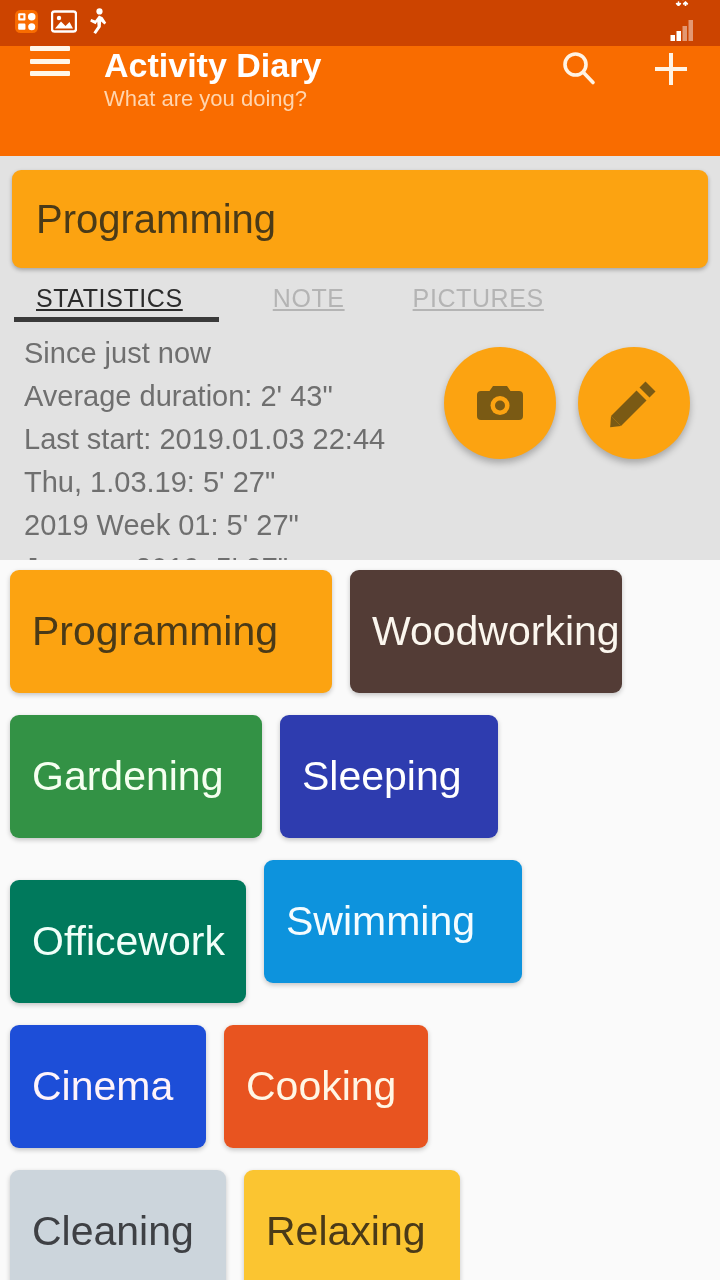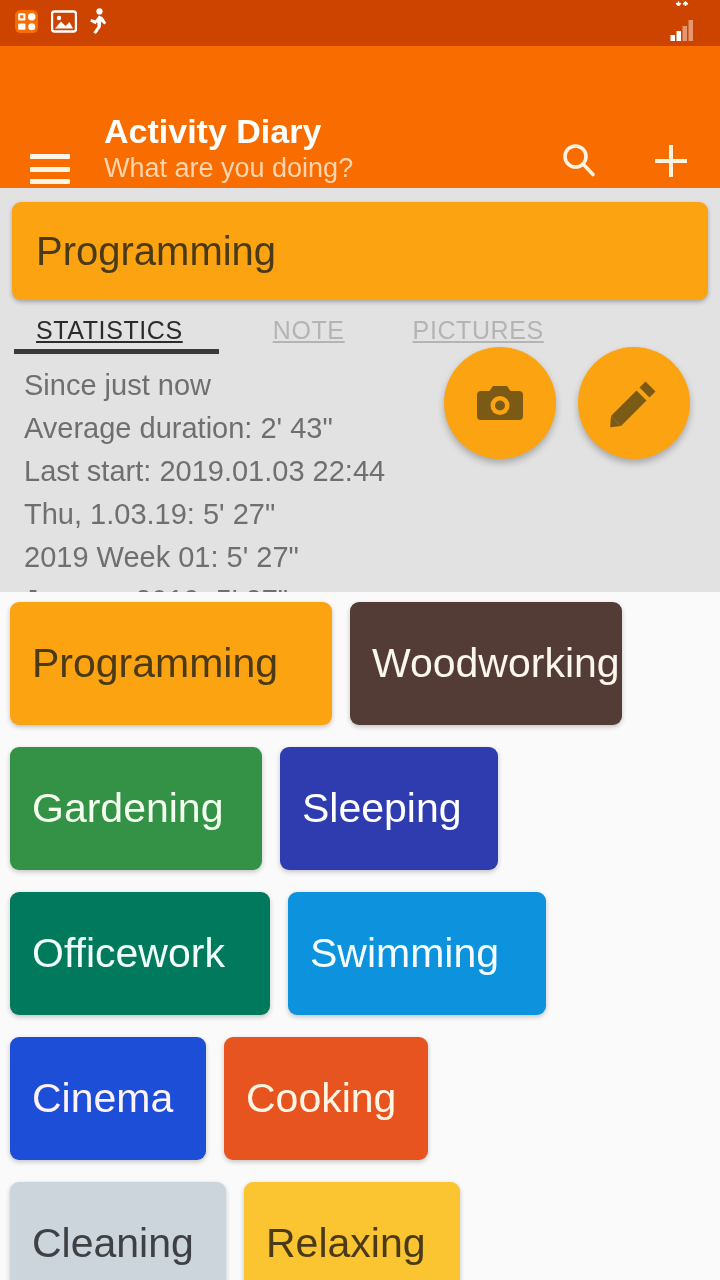--- a/index.html
+++ b/index.html
@@ -43,24 +43,24 @@
   .sb-text {
     color: #ffffff;
     font-size: 23px;
     letter-spacing: 0px;
     line-height: 1;
   }
   .sb-time { font-size: 16px; }
 
   
   .app-bar {
-    height: 142px;
+    height: 110px;
     background: #f96c00;
     display: flex;
-    align-items: flex-end;
+    align-items: flex-start;
     padding: 0 26px 4px 30px;
     flex: none;
     position: relative;
   }
   .hamburger {
     width: 40px;
     height: 30px;
     display: flex;
     flex-direction: column;
     justify-content: space-between;
@@ -78,21 +78,21 @@
   }
   .title {
     color: #ffffff;
     font-size: 34px;
     font-weight: bold;
     line-height: 1.12;
     white-space: nowrap;
   }
   .subtitle {
     color: #ffd5ae;
-    font-size: 27px;
+    font-size: 22px;
     line-height: 1.2;
     margin-top: 2px;
     white-space: nowrap;
   }
   .bar-actions { display: flex; align-items: center; gap: 46px; flex: none; }
   .bar-btn { width: 46px; height: 46px; display: flex; align-items: center; justify-content: center; cursor: pointer; }
 
   
   .stats-panel {
     background: #e2e2e2;
@@ -366,21 +366,21 @@
     <div class="tile-row">
       <div class="tile" style="background: rgb(51, 146, 69); color: rgb(245, 255, 240); width: 252px;">
         <span class="tile-label">Gardening</span>
       </div>
       <div class="tile" style="background: rgb(46, 60, 175); color: rgb(255, 255, 255); width: 218px;">
         <span class="tile-label">Sleeping</span>
       </div>
     </div>
 
     <div class="tile-row">
-      <div class="tile" style="background: rgb(0, 121, 92); color: rgb(240, 255, 249); width: 260px;">
+      <div class="tile" style="background: rgb(0, 121, 92); color: rgb(240, 255, 249); width: 236px; margin-top: 20px;">
         <span class="tile-label">Officework</span>
       </div>
       <div class="tile" style="background: rgb(13, 147, 221); color: rgb(244, 252, 255); width: 258px;">
         <span class="tile-label">Swimming</span>
       </div>
     </div>
 
     <div class="tile-row">
       <div class="tile" style="background: #1d4ed8; color: rgb(255, 243, 250); width: 196px;">
         <span class="tile-label">Cinema</span>

